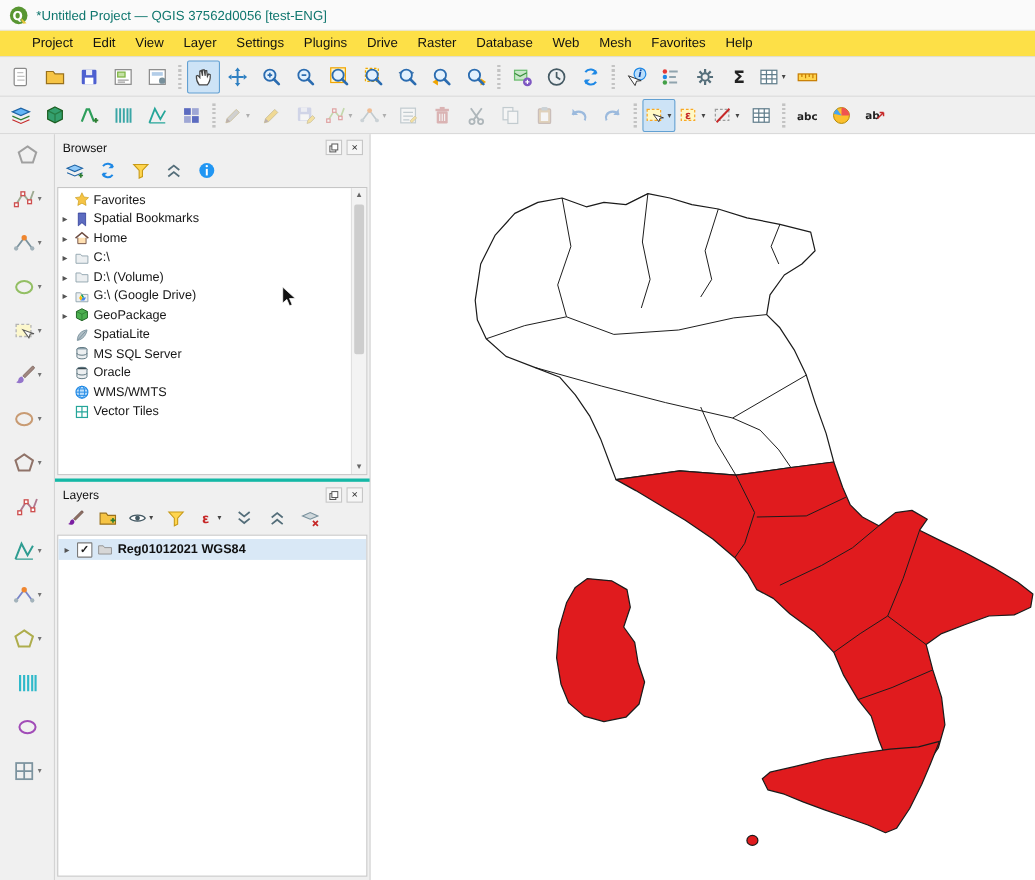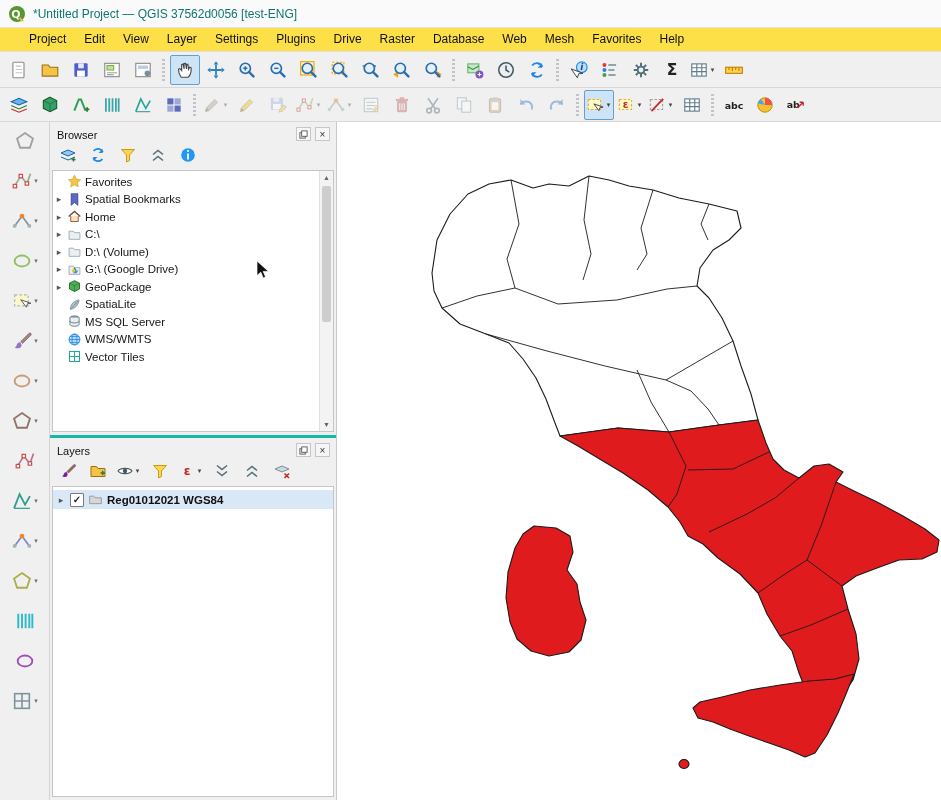--- a/index.html
+++ b/index.html
@@ -813,20 +813,31 @@
             <div class="trow">
               <span class="caret"></span>
               <span class="ticon">
                 <svg viewBox="0 0 18 18" aria-hidden="true">
                   <ellipse cx="9" cy="4.5" rx="5.5" ry="2.2" fill="#90a4ae" stroke="#546e7a"></ellipse>
                   <path d="M3.5 4.5v8c0 1.2 2.5 2.2 5.5 2.2s5.5-1 5.5-2.2v-8" fill="#eceff1" stroke="#546e7a"></path>
                   <path d="M3.5 8.5c0 1.2 2.5 2.2 5.5 2.2s5.5-1 5.5-2.2" fill="none" stroke="#546e7a"></path>
                 </svg>
               </span>
               <span class="tlabel">MS SQL Server</span>
+            </div>
+            <div class="trow">
+              <span class="caret"></span>
+              <span class="ticon">
+                <svg viewBox="0 0 18 18" aria-hidden="true">
+                  <ellipse cx="9" cy="4.5" rx="5.5" ry="2.2" fill="#37474f" stroke="#546e7a"></ellipse>
+                  <path d="M3.5 4.5v8c0 1.2 2.5 2.2 5.5 2.2s5.5-1 5.5-2.2v-8" fill="#eceff1" stroke="#546e7a"></path>
+                  <path d="M3.5 8.5c0 1.2 2.5 2.2 5.5 2.2s5.5-1 5.5-2.2" fill="none" stroke="#546e7a"></path>
+                </svg>
+              </span>
+              <span class="tlabel">Oracle</span>
             </div>
             <div class="trow">
               <span class="caret"></span>
               <span class="ticon">
                 <svg viewBox="0 0 18 18" aria-hidden="true">
                   <circle cx="9" cy="9" r="6.5" fill="#bbdefb" stroke="#1e88e5" stroke-width="1.2"></circle>
                   <ellipse cx="9" cy="9" rx="3" ry="6.5" fill="none" stroke="#1e88e5"></ellipse>
                   <path d="M2.5 9h13M3.5 5.5h11M3.5 12.5h11" stroke="#1e88e5"></path>
                 </svg>
               </span>

